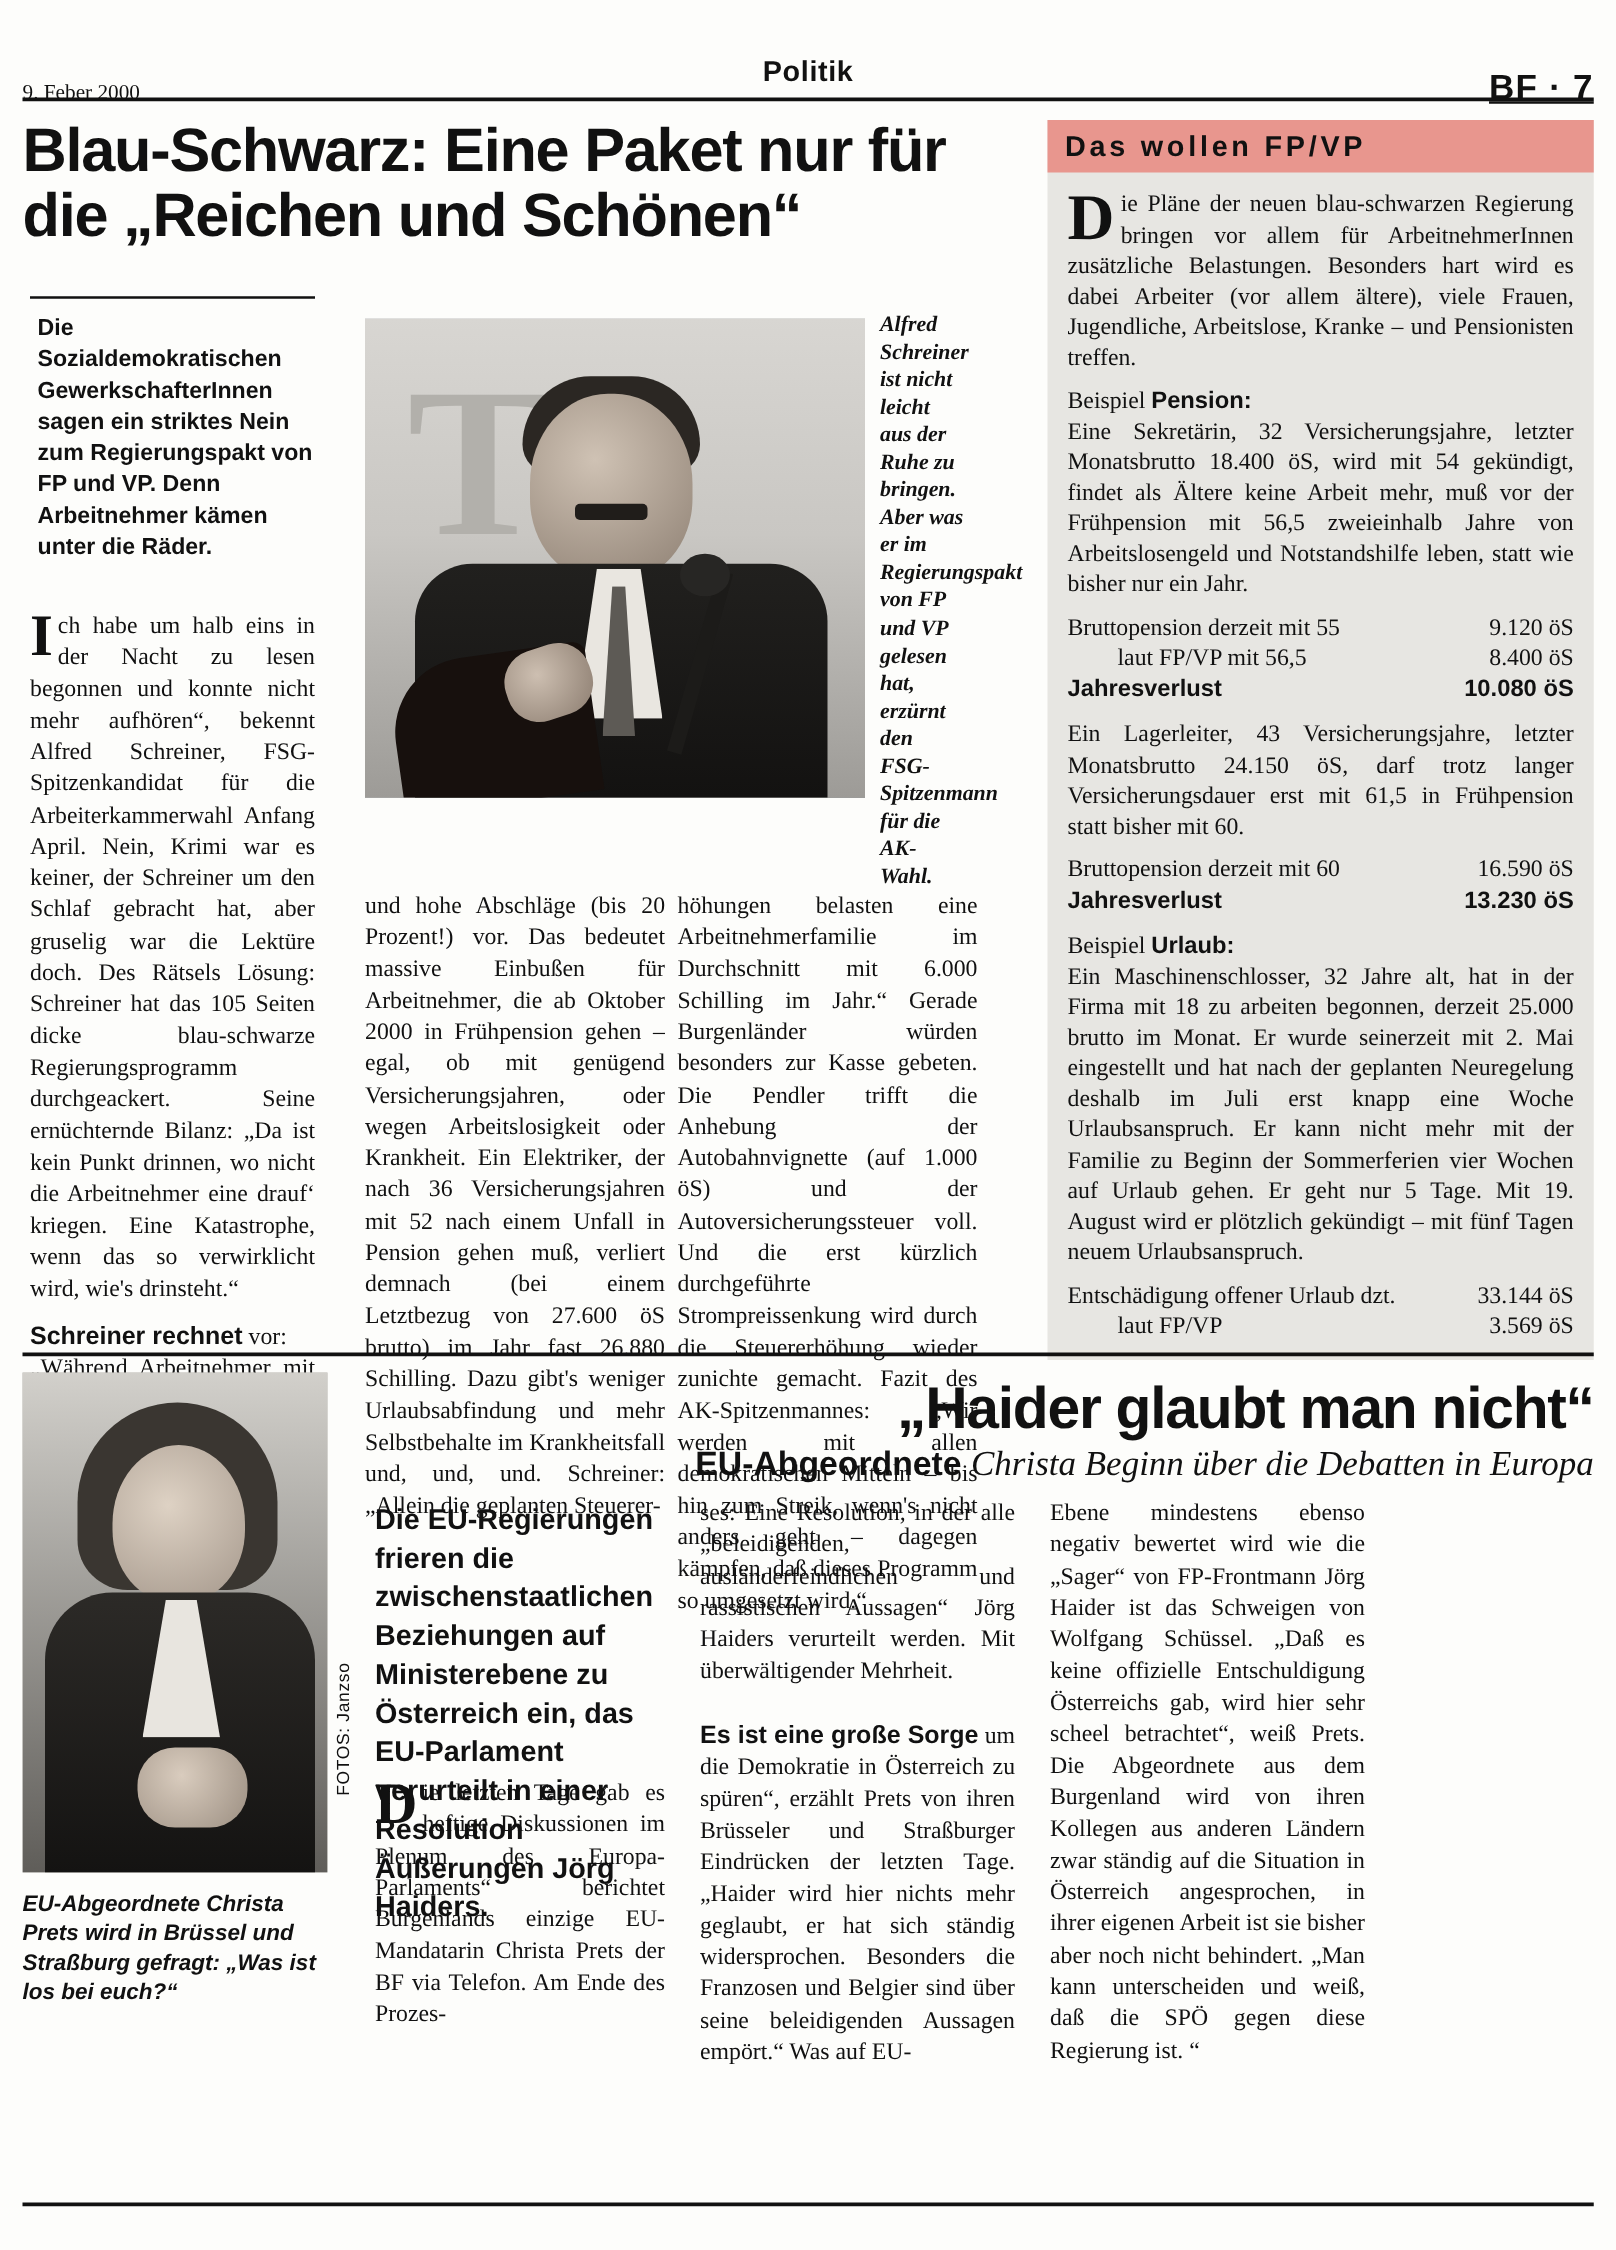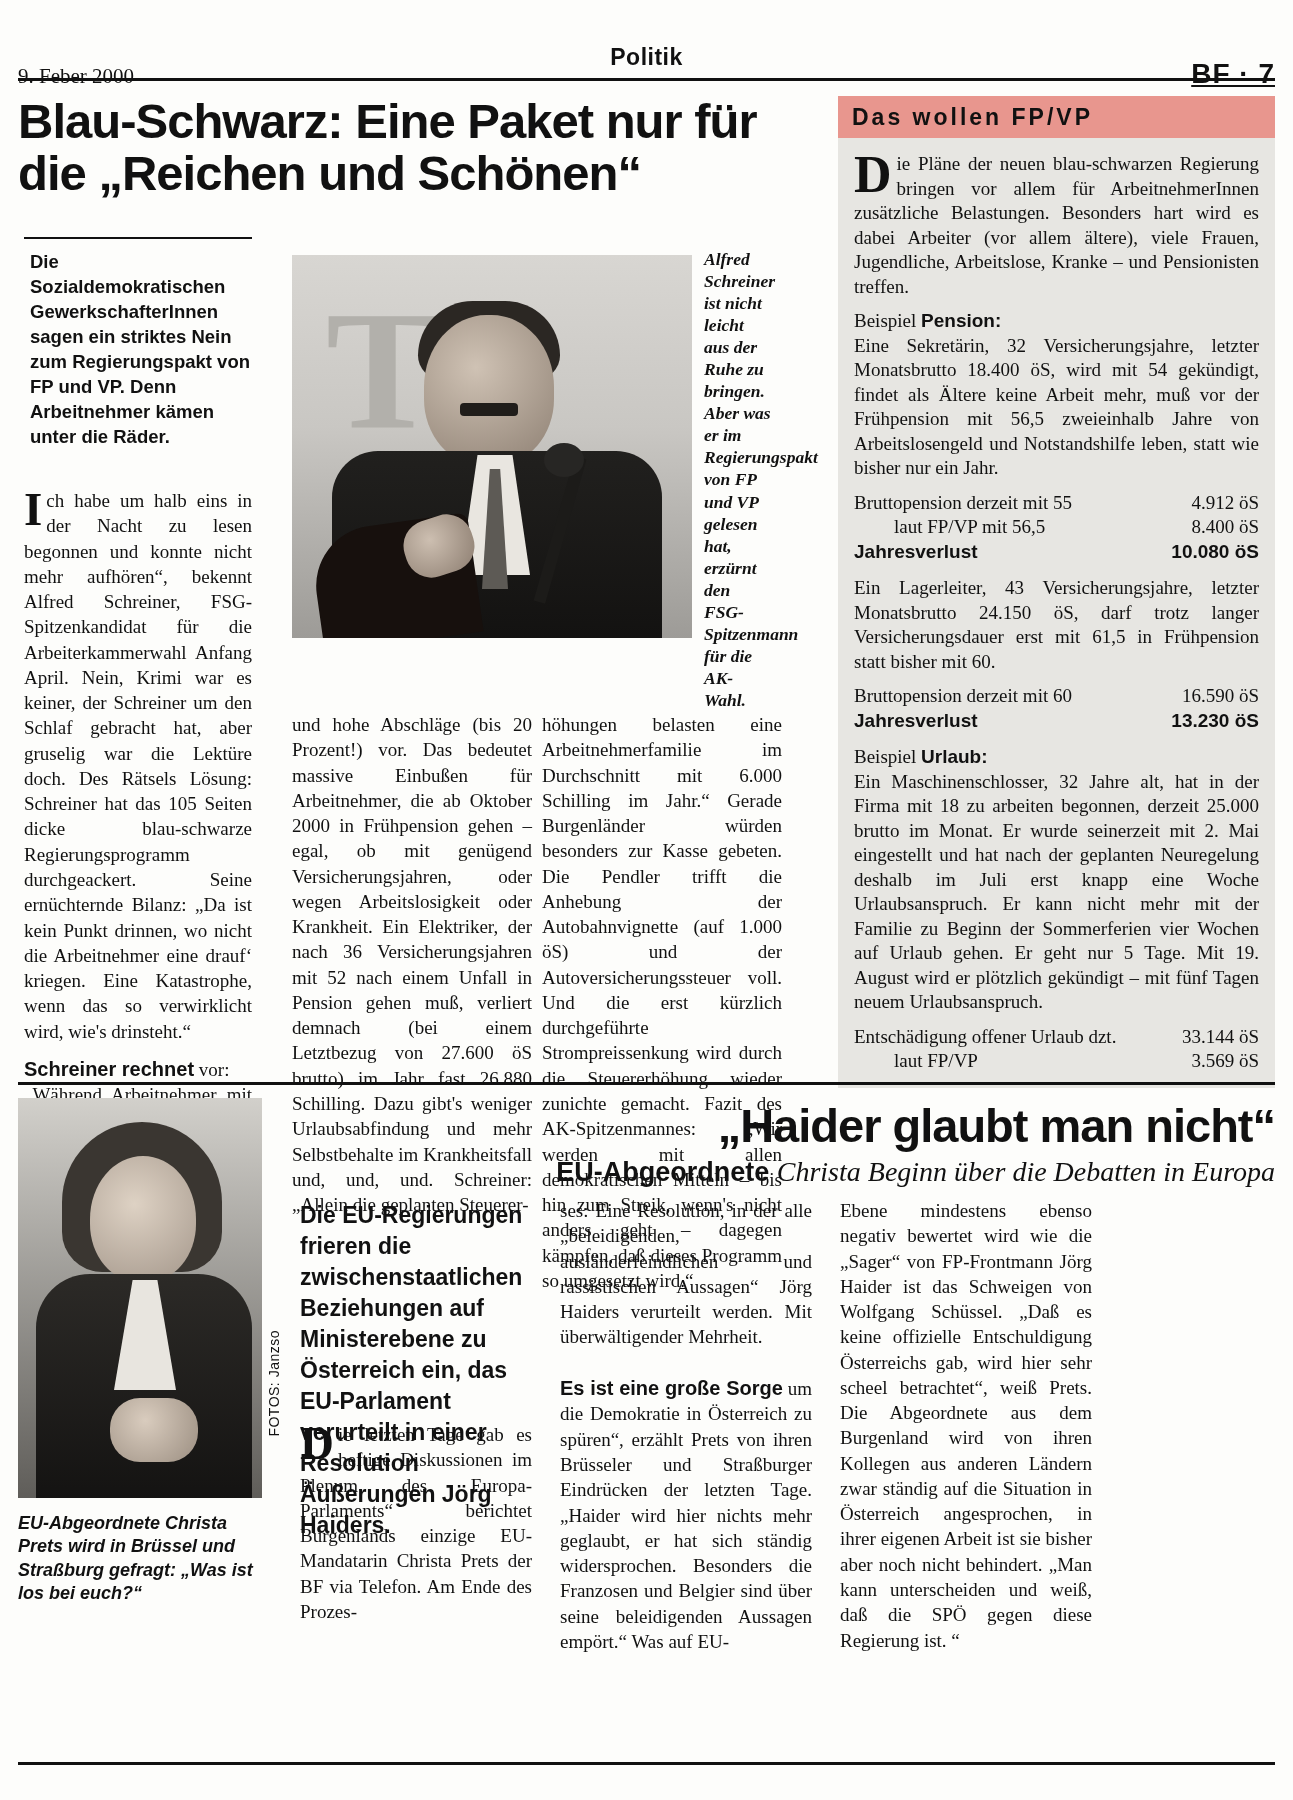--- a/index.html
+++ b/index.html
@@ -14,21 +14,21 @@
   .page{
     position:relative;
     width:1293px;height:1800px;
     padding:0;
   }
   
   .masthead{
     position:absolute;left:18px;top:44px;width:1257px;
     display:flex;align-items:baseline;justify-content:space-between;
   }
-  .masthead .date{font-size:21px;font-family:"Liberation Serif",serif;margin-top:20px;}
+  .masthead .date{font-size:17px;font-family:"Liberation Serif",serif;margin-top:20px;}
   .masthead .section{
     font-family:"Liberation Sans",sans-serif;font-weight:bold;font-size:23px;
     letter-spacing:.5px;
     position:absolute;left:50%;transform:translateX(-50%);
   }
   .masthead .pageno{
     font-family:"Liberation Sans",sans-serif;font-weight:bold;font-size:28px;
     letter-spacing:1px;
     text-decoration:underline;
   }
@@ -239,21 +239,21 @@
   <div class="box">
     <div class="boxhead">Das wollen FP/VP</div>
     <div class="boxbody">
       <p><span class="drop">D</span><span>ie Pläne der neuen blau-schwarzen Regierung bringen vor allem für ArbeitnehmerInnen zusätzliche Belastungen. Besonders hart wird es dabei Arbeiter (vor allem ältere), viele Frauen, Jugendliche, Arbeitslose, Kranke – und Pensionisten treffen.</span></p>
       <p>
         <span>Beispiel </span><span class="lbl">Pension:</span><br>
         <span>Eine Sekretärin, 32 Versicherungsjahre, letzter Monatsbrutto 18.400 öS, wird mit 54 gekündigt, findet als Ältere keine Arbeit mehr, muß vor der Frühpension mit 56,5 zweieinhalb Jahre von Arbeitslosengeld und Notstandshilfe leben, statt wie bisher nur ein Jahr.</span>
       </p>
       <div class="figrow">
           <span class="lab">Bruttopension derzeit mit 55</span>
-          <span class="val">4.912 öS</span>
+          <span class="val">9.120 öS</span>
         </div>
       <div class="figrow indent">
           <span class="lab">laut FP/VP mit 56,5</span>
           <span class="val">8.400 öS</span>
         </div>
       <div class="figrow bold">
           <span class="lab">Jahresverlust</span>
           <span class="val">10.080 öS</span>
         </div>
       <p style="margin-top:12px">Ein Lagerleiter, 43 Versicherungsjahre, letzter Monatsbrutto 24.150 öS, darf trotz langer Versicherungsdauer erst mit 61,5 in Frühpension statt bisher mit 60.</p>

